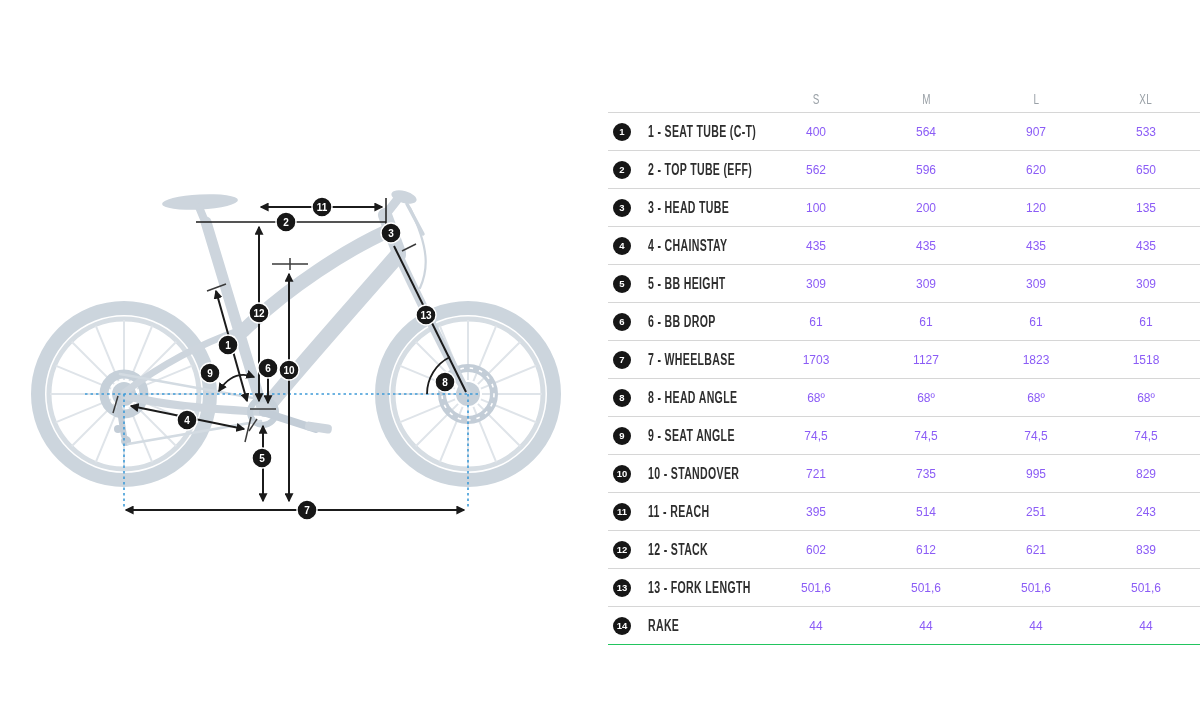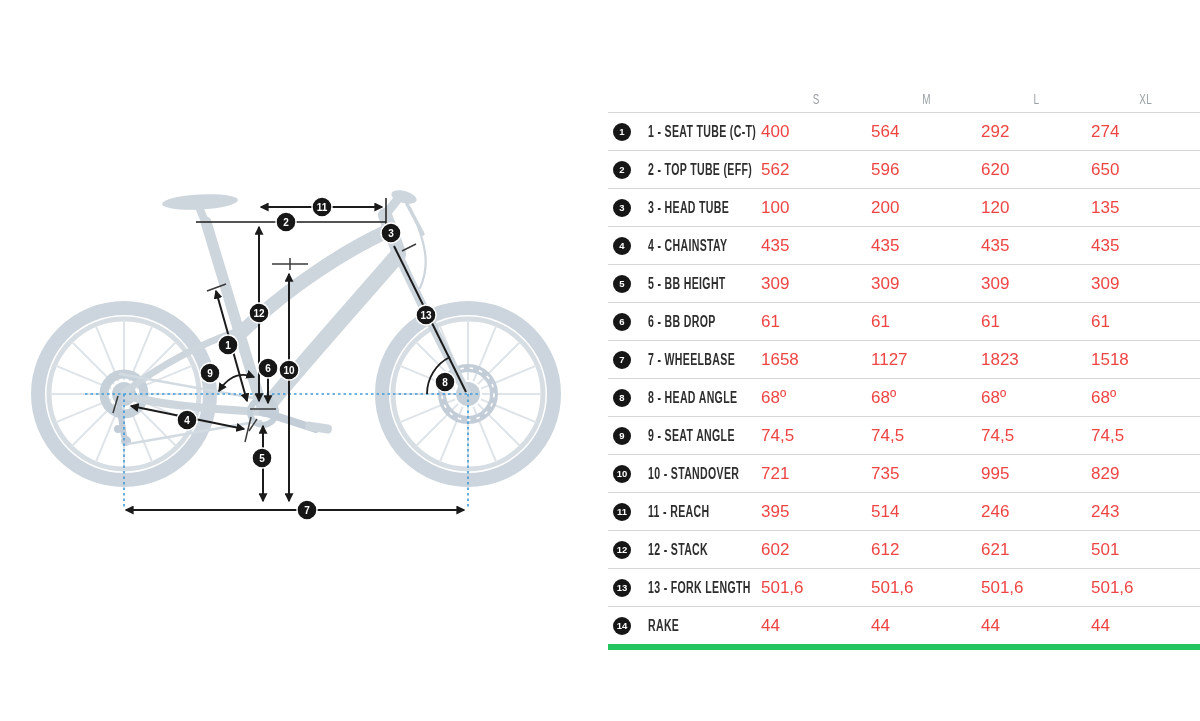--- a/index.html
+++ b/index.html
@@ -18,37 +18,37 @@
 
   
   .geo-table { position:absolute; left:608px; top:85px; width:593px; }
   .thead, .trow {
     display:grid;
     grid-template-columns:40px 113px 110px 110px 110px 110px;
     align-items:center;
   }
   .thead { height:27px; }
   .trow  { height:37px; border-top:1px solid #d6d6d6; }
-  .trow.last { border-bottom:6px solid #22c55e; }
+  .trow.last { border-bottom:1px solid #22c55e; }
   .hd { text-align:center; color:#9aa1a7; font-size:15px; }
   .hd span, .lbl {
     display:inline-block; transform:scaleX(0.66); white-space:nowrap;
   }
   .hd span { transform-origin:50% 50%; letter-spacing:0.5px; }
   .lbl {
     transform-origin:0 50%; font-size:16px; font-weight:bold;
     color:#2e2e2e; letter-spacing:0.5px;
   }
   .badge-cell { display:flex; align-items:center; }
   .num-badge {
     width:18px; height:18px; margin-left:5px; border-radius:50%;
     background:#161616; color:#ffffff; font-size:9.5px; font-weight:bold;
     display:flex; align-items:center; justify-content:center;
   }
-  .val { font-size:17px; color:#ef4444; }
+  .val { text-align:center; font-size:12px; color:#8b5cf6; }
 </style>
 </head>
 <body>
 
 <div class="diagram-wrap">
 <svg xmlns="http://www.w3.org/2000/svg" width="600" height="721" viewBox="0 0 600 721">
   <defs>
     <marker id="ah" viewBox="0 0 10 10" refX="8.5" refY="5" markerWidth="9" markerHeight="9" markerUnits="userSpaceOnUse" orient="auto-start-reverse">
       <path d="M0,0 L10,5 L0,10 Z" fill="#1b1b1b"></path>
     </marker>
@@ -194,22 +194,22 @@
     <div class="hd"><span>XL</span></div>
   </div>
 
   <div class="trow">
     <div class="badge-cell">
         <span class="num-badge">1</span>
       </div>
     <div><span class="lbl">1 - SEAT TUBE (C-T)</span></div>
     <div class="val">400</div>
     <div class="val">564</div>
-    <div class="val">292</div>
-    <div class="val">274</div>
+    <div class="val">907</div>
+    <div class="val">533</div>
   </div>
   <div class="trow">
     <div class="badge-cell">
         <span class="num-badge">2</span>
       </div>
     <div><span class="lbl">2 - TOP TUBE (EFF)</span></div>
     <div class="val">562</div>
     <div class="val">596</div>
     <div class="val">620</div>
     <div class="val">650</div>
@@ -252,21 +252,21 @@
     <div class="val">61</div>
     <div class="val">61</div>
     <div class="val">61</div>
     <div class="val">61</div>
   </div>
   <div class="trow">
     <div class="badge-cell">
         <span class="num-badge">7</span>
       </div>
     <div><span class="lbl">7 - WHEELBASE</span></div>
-    <div class="val">1658</div>
+    <div class="val">1703</div>
     <div class="val">1127</div>
     <div class="val">1823</div>
     <div class="val">1518</div>
   </div>
   <div class="trow">
     <div class="badge-cell">
         <span class="num-badge">8</span>
       </div>
     <div><span class="lbl">8 - HEAD ANGLE</span></div>
     <div class="val">68º</div>
@@ -294,32 +294,32 @@
     <div class="val">995</div>
     <div class="val">829</div>
   </div>
   <div class="trow">
     <div class="badge-cell">
         <span class="num-badge">11</span>
       </div>
     <div><span class="lbl">11 - REACH</span></div>
     <div class="val">395</div>
     <div class="val">514</div>
-    <div class="val">246</div>
+    <div class="val">251</div>
     <div class="val">243</div>
   </div>
   <div class="trow">
     <div class="badge-cell">
         <span class="num-badge">12</span>
       </div>
     <div><span class="lbl">12 - STACK</span></div>
     <div class="val">602</div>
     <div class="val">612</div>
     <div class="val">621</div>
-    <div class="val">501</div>
+    <div class="val">839</div>
   </div>
   <div class="trow">
     <div class="badge-cell">
         <span class="num-badge">13</span>
       </div>
     <div><span class="lbl">13 - FORK LENGTH</span></div>
     <div class="val">501,6</div>
     <div class="val">501,6</div>
     <div class="val">501,6</div>
     <div class="val">501,6</div>

